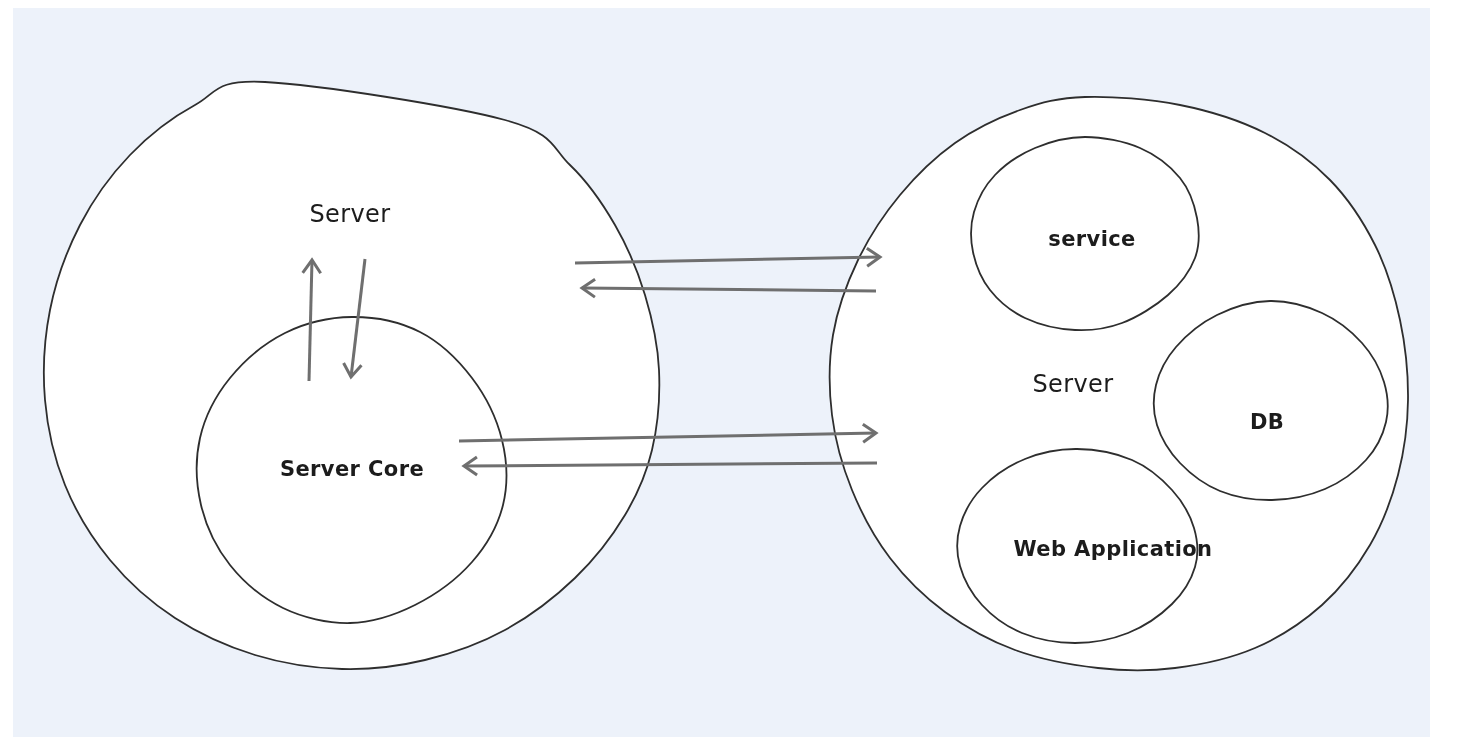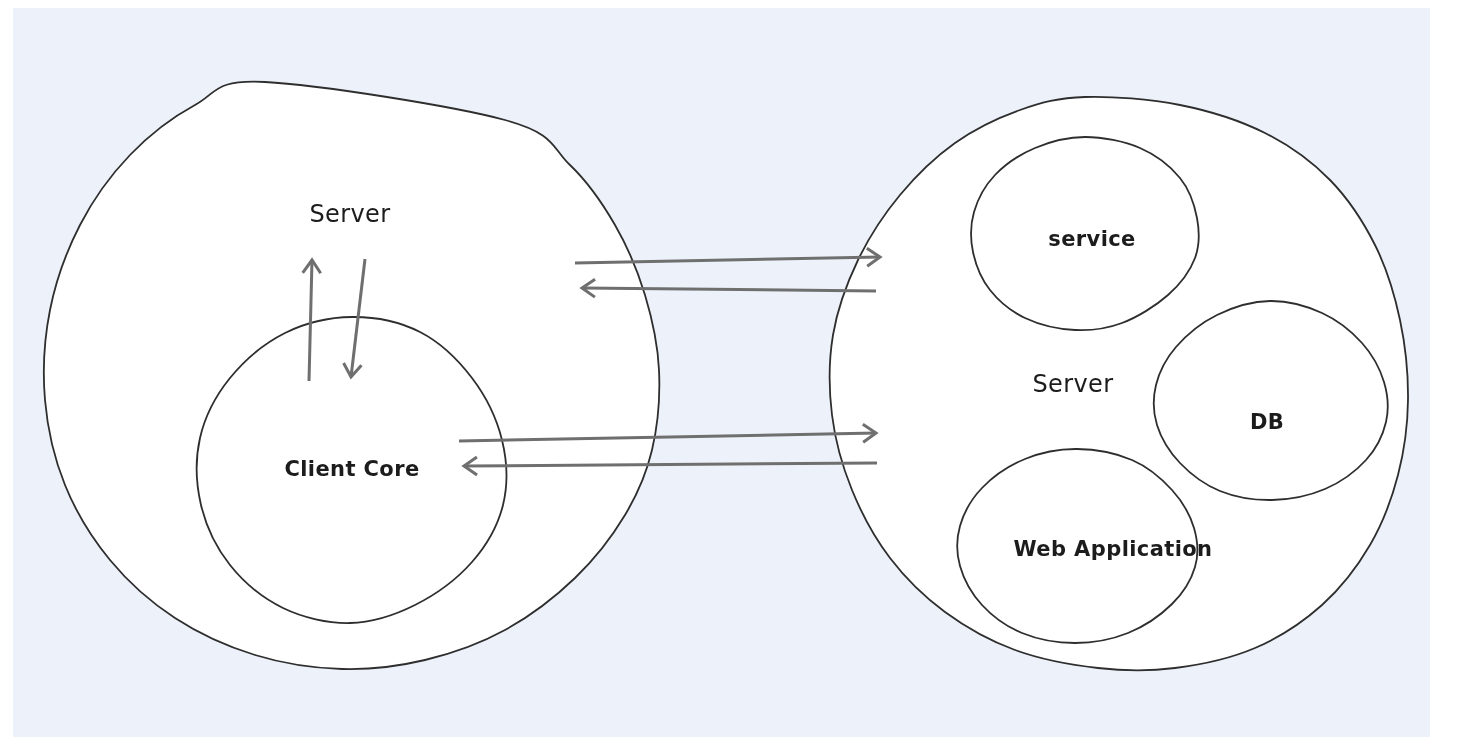--- a/index.html
+++ b/index.html
@@ -49,17 +49,17 @@
 
   <line class="flow" marker-end="url(#chevron)" x1="575" y1="263" x2="880" y2="257"></line>
   <line class="flow" marker-end="url(#chevron)" x1="876" y1="291" x2="582" y2="288"></line>
   <line class="flow" marker-end="url(#chevron)" x1="459" y1="441" x2="876" y2="433"></line>
   <line class="flow" marker-end="url(#chevron)" x1="877" y1="463" x2="464" y2="466"></line>
   <line class="flow" marker-end="url(#chevron)" x1="309" y1="381" x2="312" y2="260"></line>
   <line class="flow" marker-end="url(#chevron)" x1="365" y1="259" x2="351" y2="377"></line>
 </svg>
 
 <div class="label lg" style="left:350px;top:214px">Server</div>
-<div class="label md" style="left:352px;top:469px">Client Core</div>
+<div class="label md" style="left:352px;top:469px">Server Core</div>
 <div class="label md" style="left:1092px;top:239px">service</div>
 <div class="label lg" style="left:1073px;top:384px">Server</div>
 <div class="label md" style="left:1267px;top:422px">DB</div>
 <div class="label md" style="left:1113px;top:549px">Web Application</div>
 
 </body></html>

